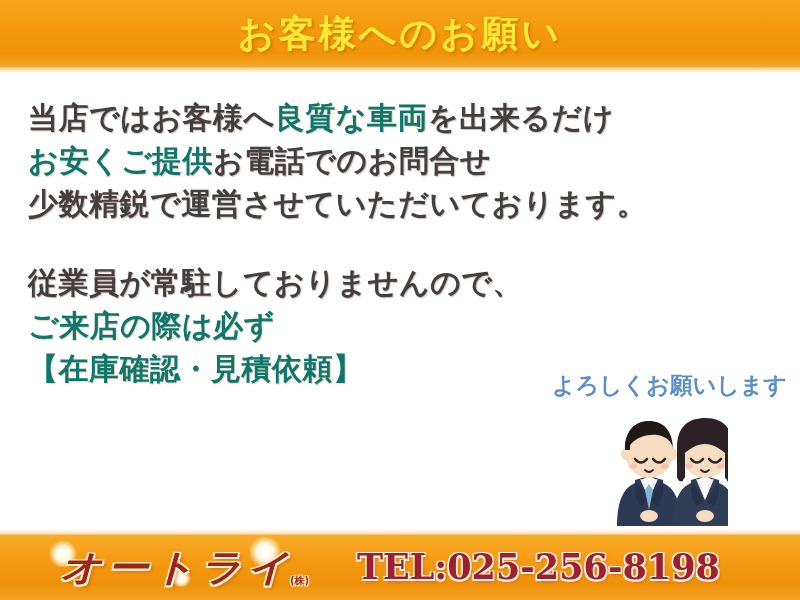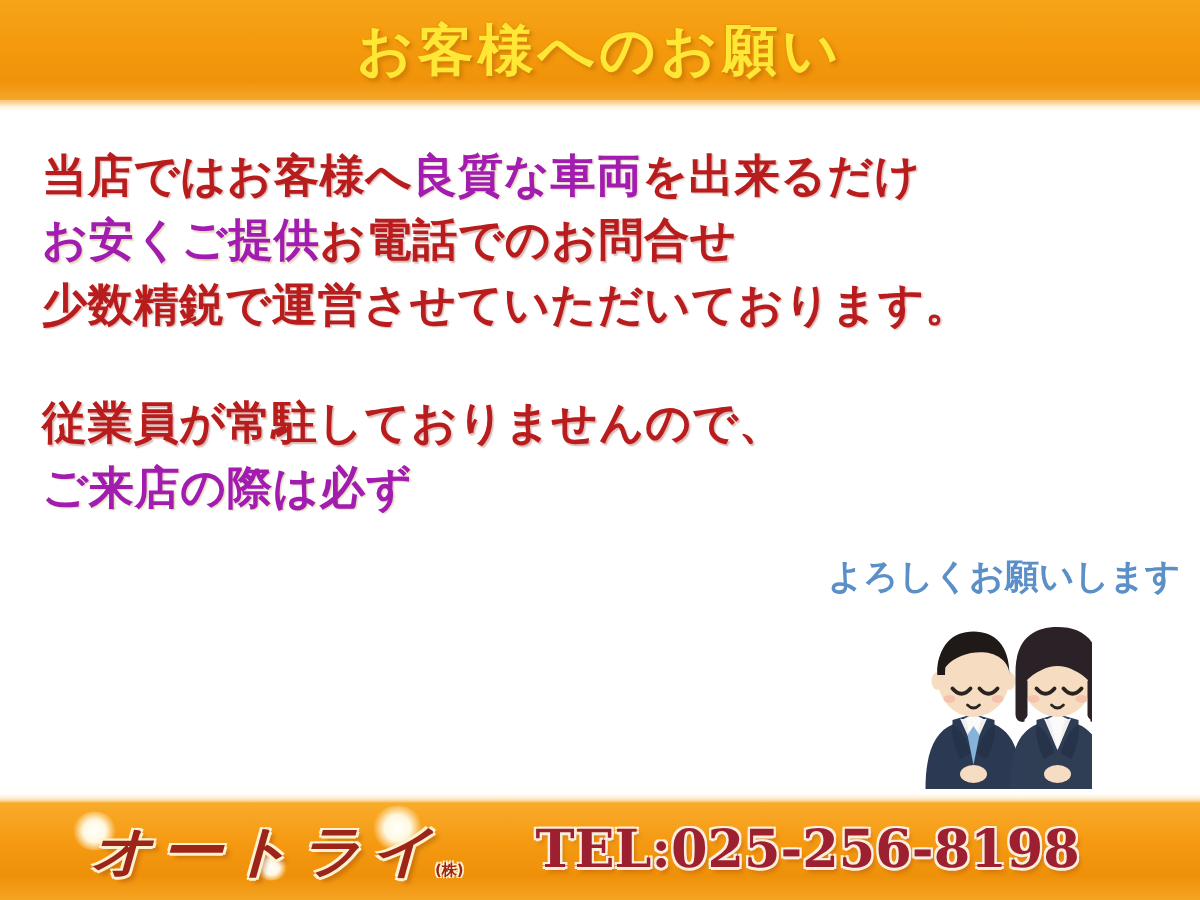--- a/index.html
+++ b/index.html
@@ -70,26 +70,26 @@
     height: 36px;
   }
   .line {
     font-size: 30px;
     line-height: 43px;
     font-weight: bold;
     letter-spacing: 0.5px;
     white-space: nowrap;
   }
   .seg-red {
-    color: #b91c1c;
+    color: #404040;
     text-shadow: 1px 1px 1px rgba(120, 20, 10, 0.30);
     text-align: center;
   }
   .seg-gold {
-    color: #a21caf;
+    color: #0f766e;
     text-shadow: 1px 1px 1px rgba(150, 110, 10, 0.28);
     margin-top: 20px;
   }
 
   
   .greeting {
     position: absolute;
     left: 552px;
     top: 370px;
     font-size: 23px;
@@ -200,20 +200,21 @@
   <div class="body-text">
       <div class="para">
         <div class="line"><span class="seg-red">当店ではお客様へ</span><span class="seg-gold">良質な車両</span><span class="seg-red">を出来るだけ</span></div>
         <div class="line"><span class="seg-gold">お安くご提供</span><span class="seg-red">お電話でのお問合せ</span></div>
         <div class="line"><span class="seg-red">少数精鋭で運営させていただいております。</span></div>
       </div>
       <div class="para-gap"></div>
       <div class="para">
         <div class="line"><span class="seg-red">従業員が常駐しておりませんので、</span></div>
         <div class="line"><span class="seg-gold">ご来店の際は必ず</span></div>
+        <div class="line"><span class="seg-gold">【在庫確認・見積依頼】</span></div>
       </div>
     </div>
 
   <div class="greeting">よろしくお願いします</div>
 
   <div class="people">
     <svg width="124" height="112" viewBox="0 0 124 112" xmlns="http://www.w3.org/2000/svg">
 
       <g>
 

